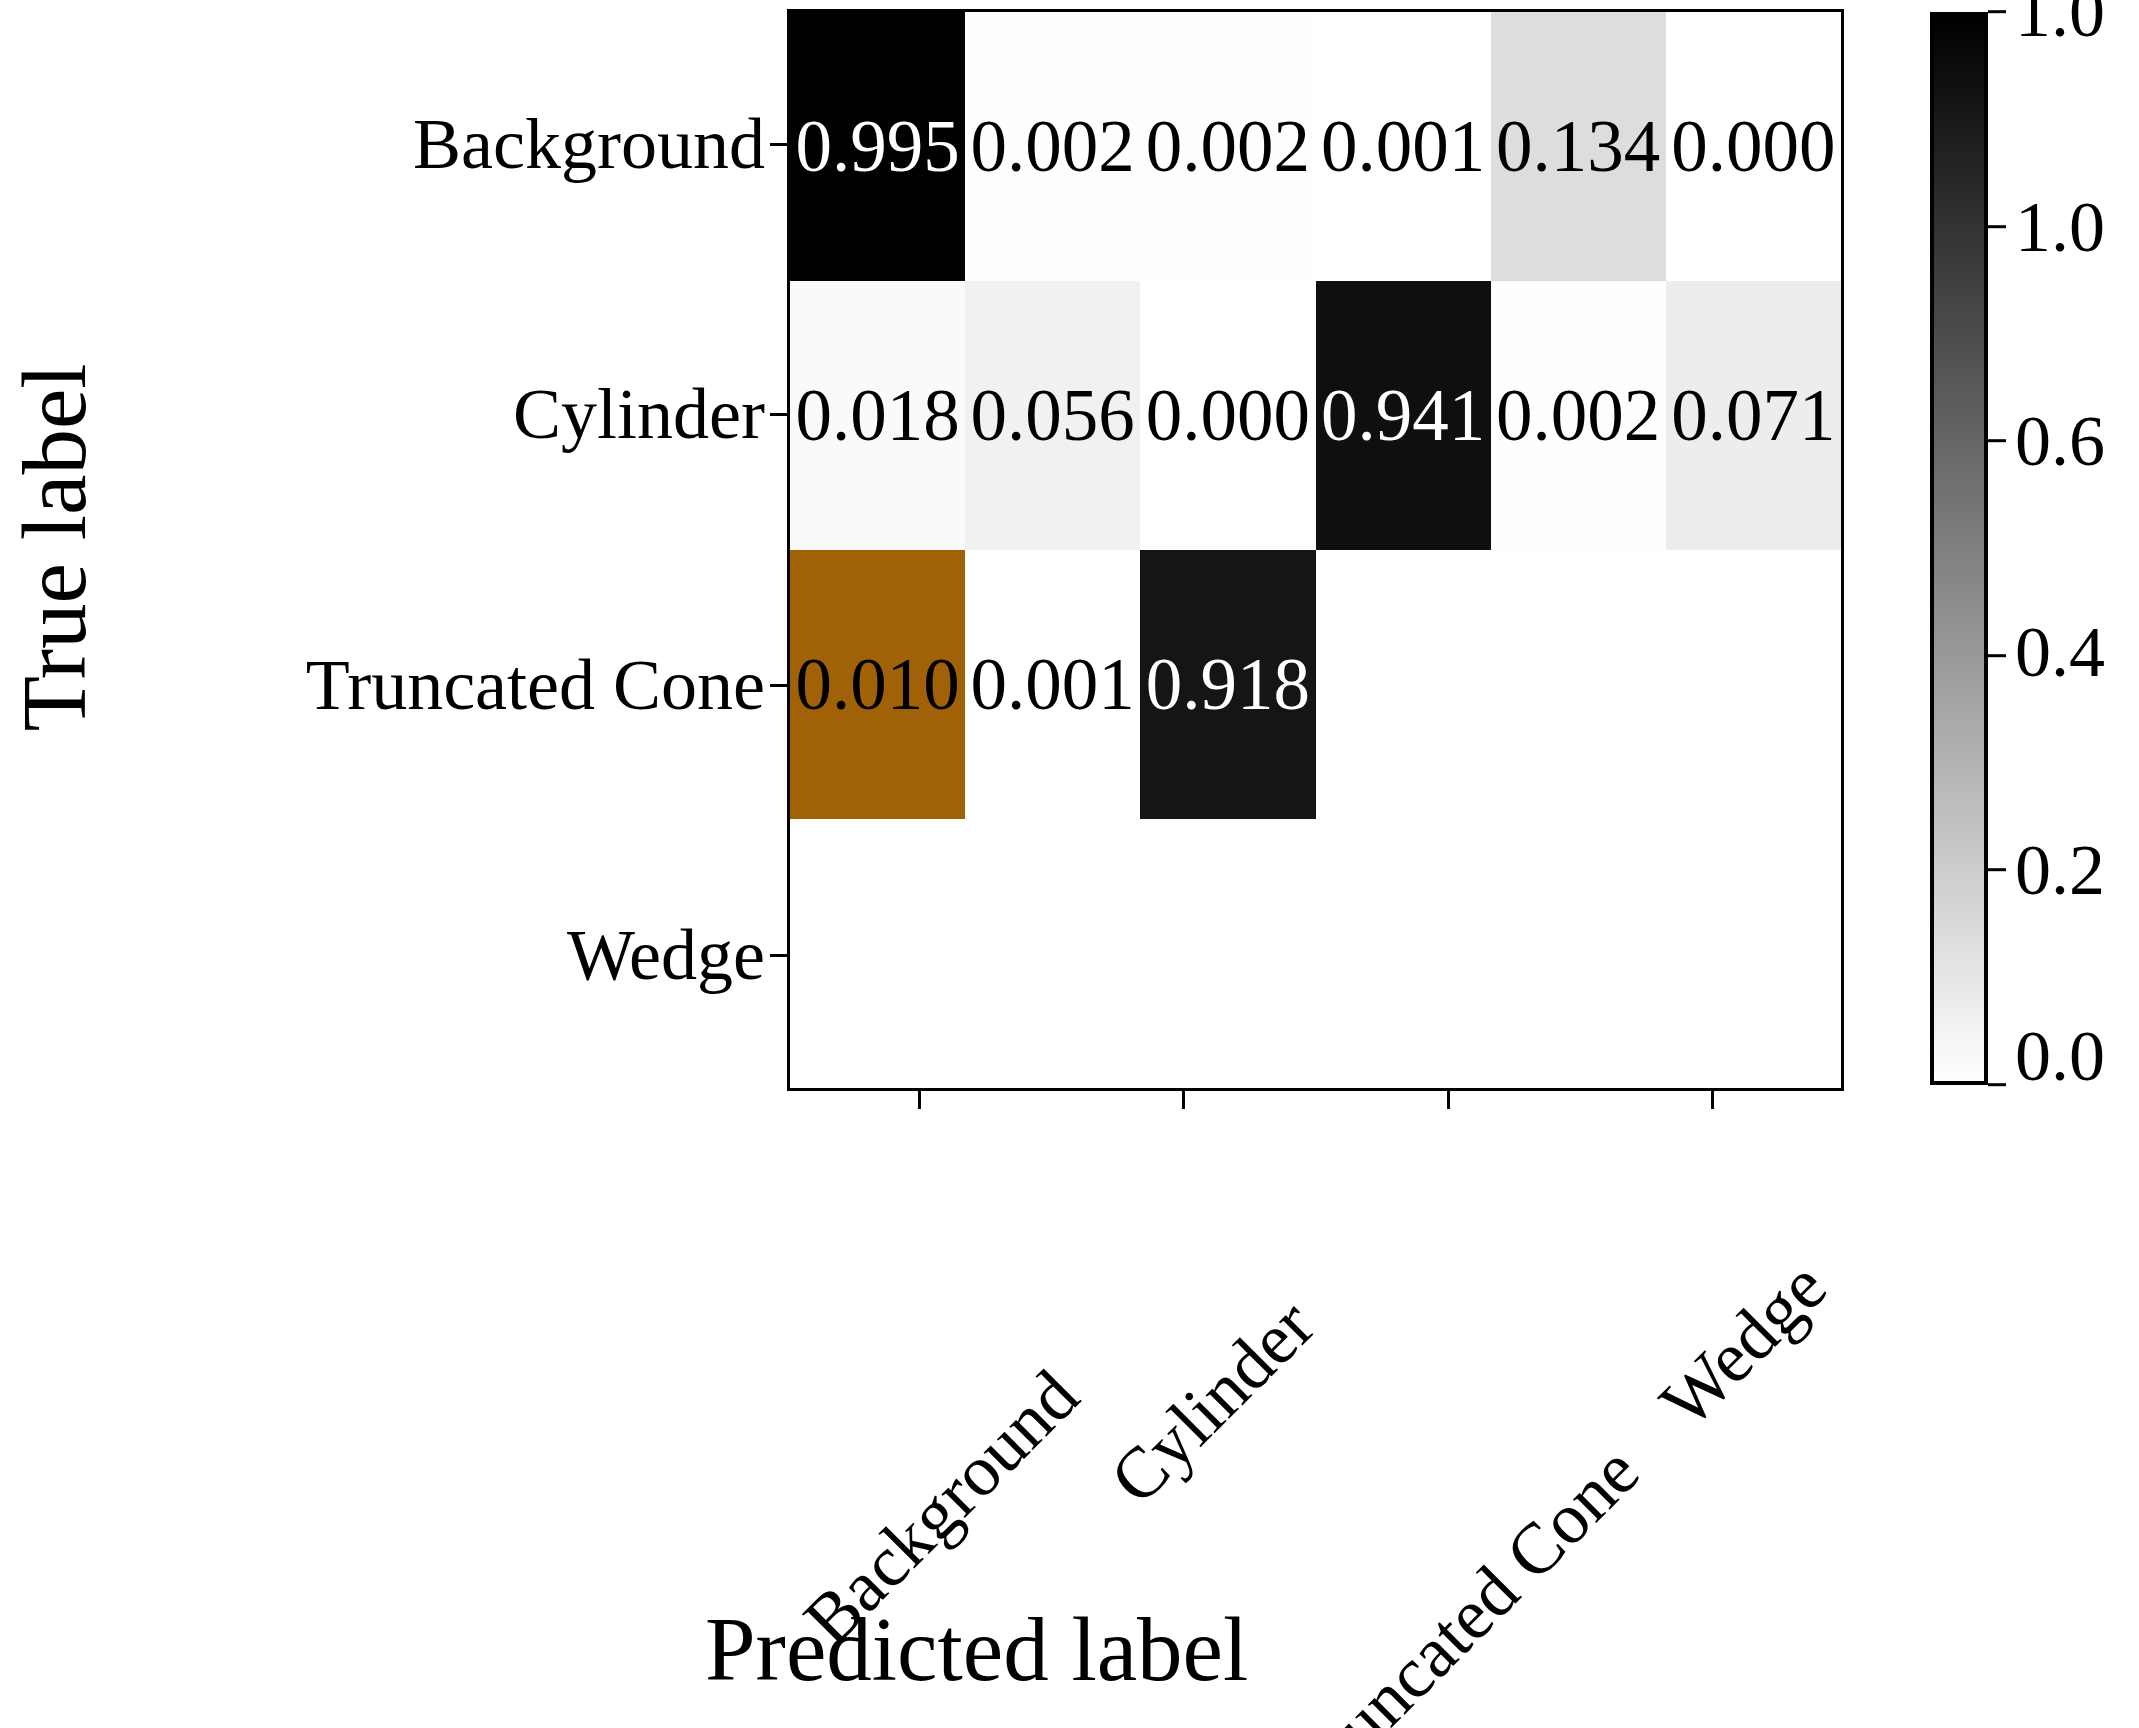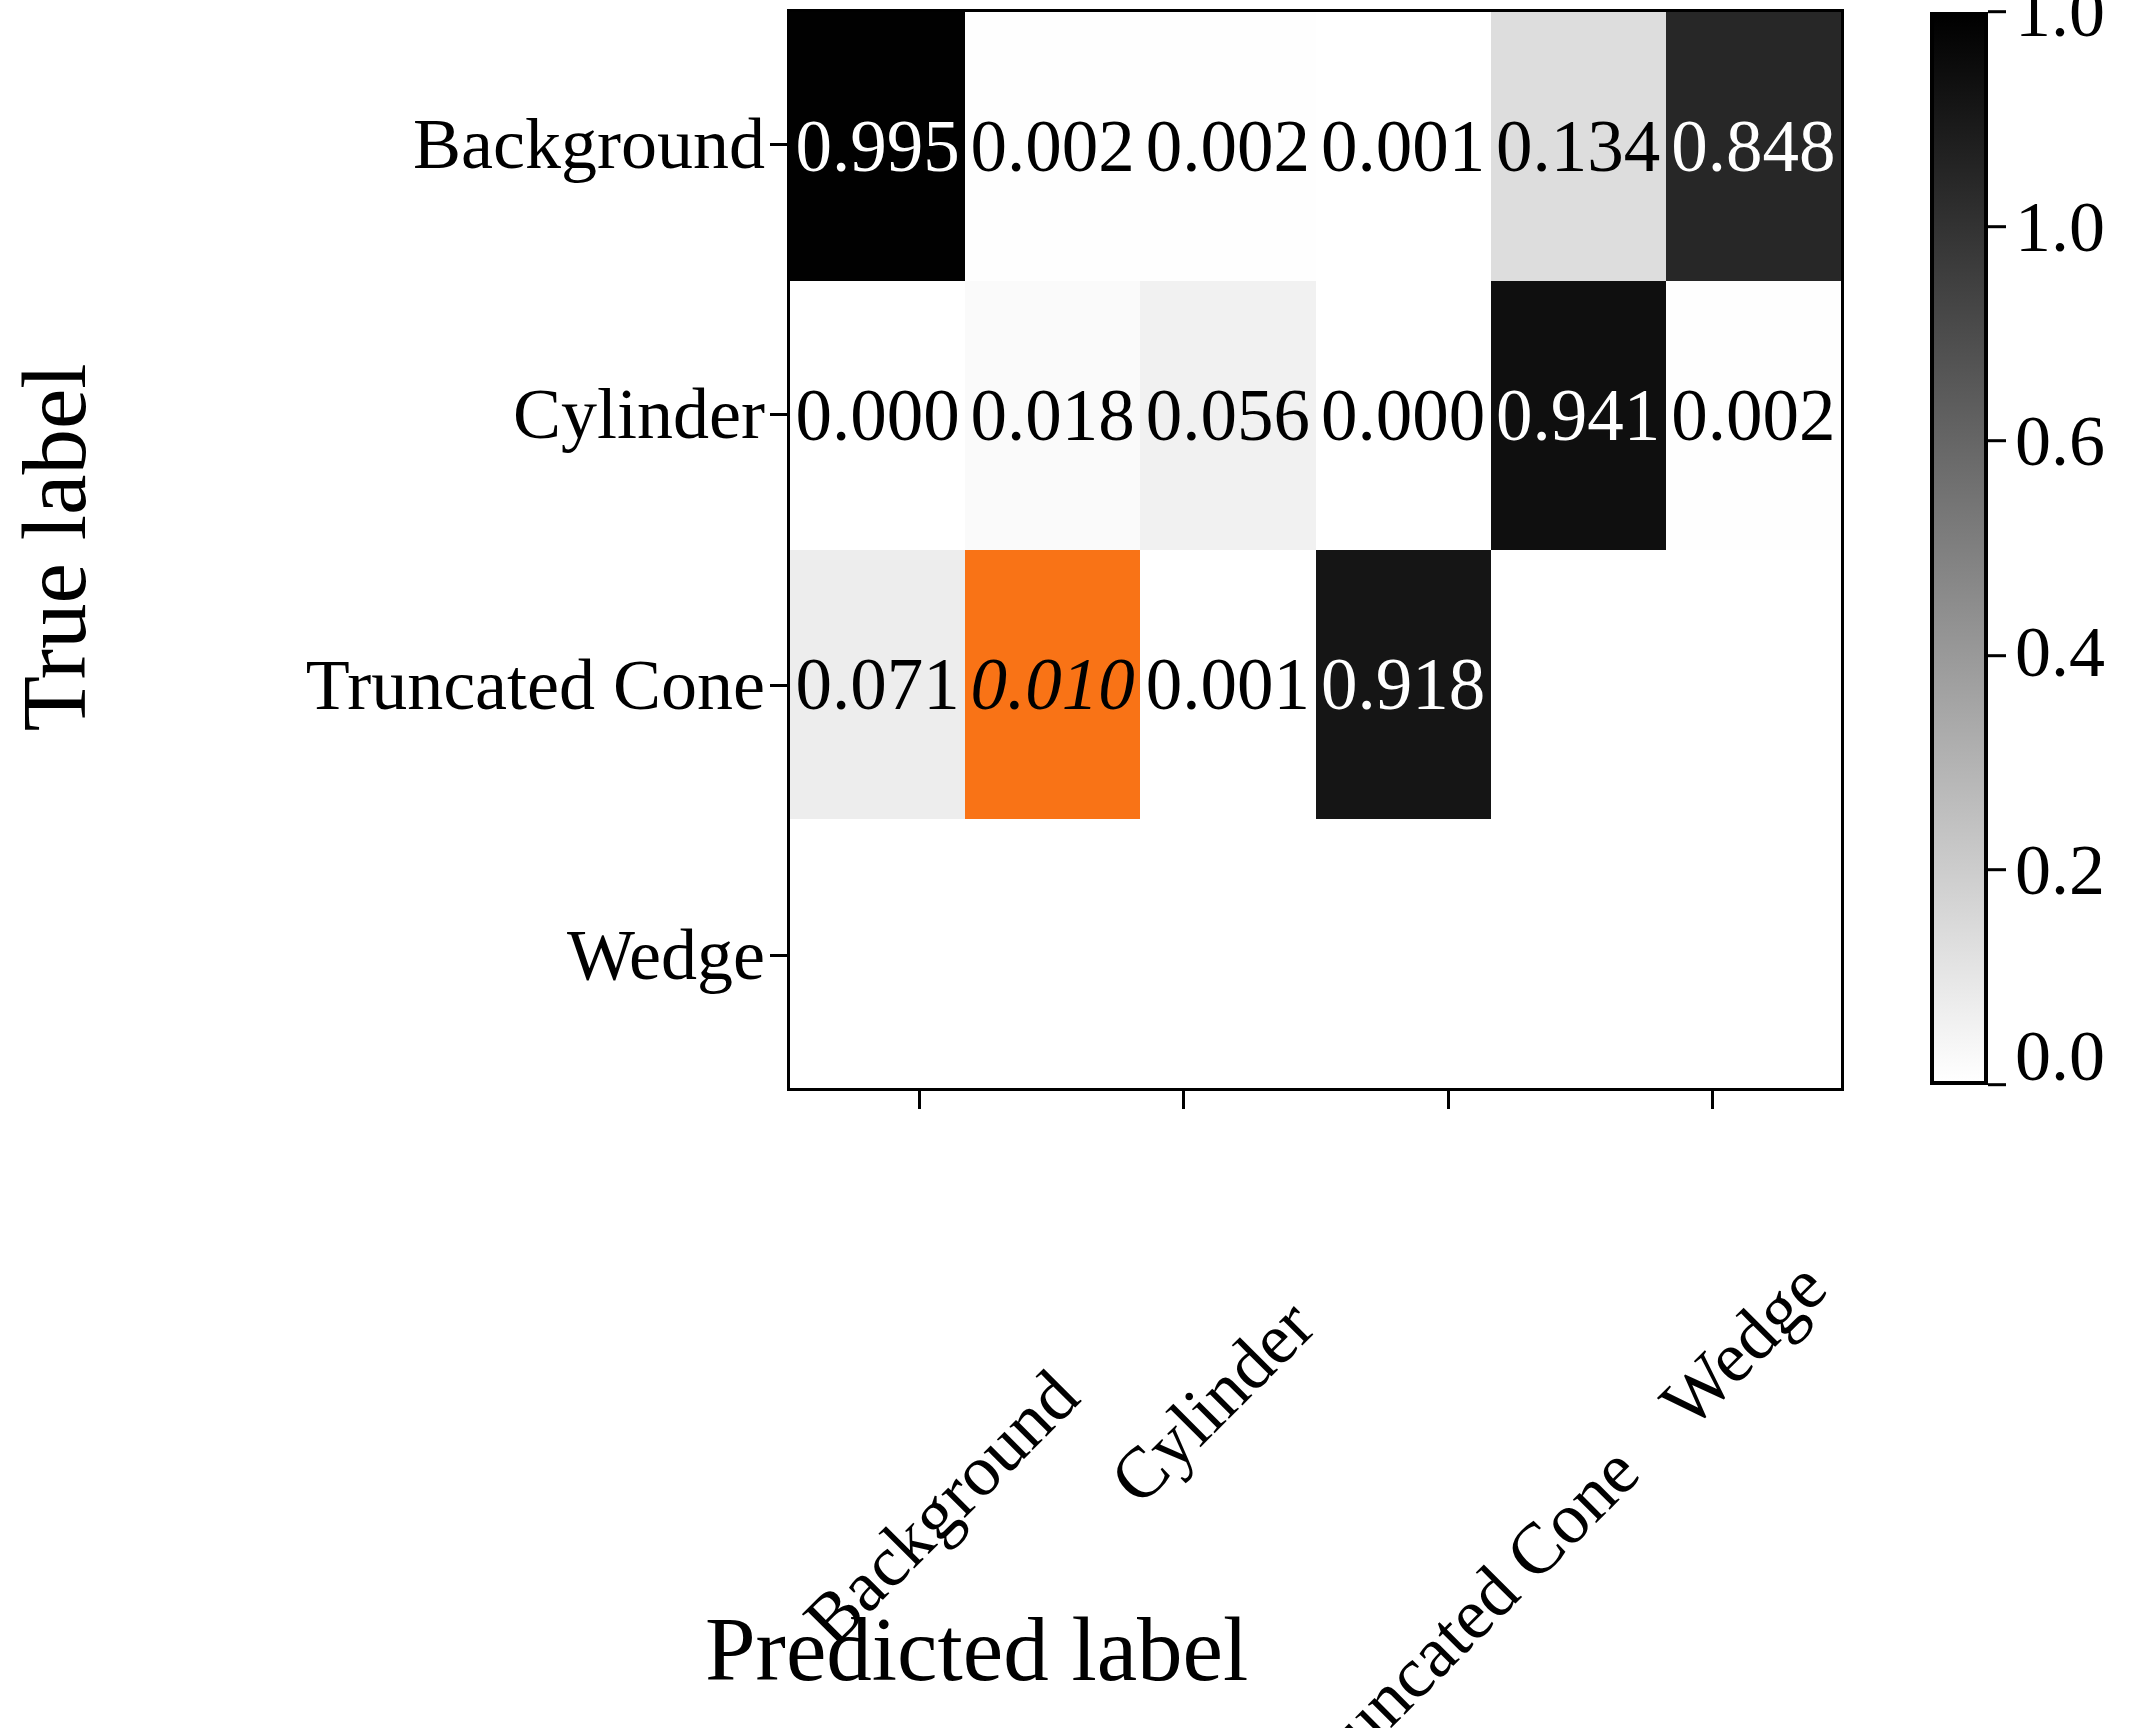--- a/index.html
+++ b/index.html
@@ -212,23 +212,20 @@
       </div>
       <div class="cell" style="background: rgb(254, 254, 254);">
         <span style="color: rgb(0, 0, 0);">0.002</span>
       </div>
       <div class="cell" style="background: rgb(255, 255, 255);">
         <span style="color: rgb(0, 0, 0);">0.001</span>
       </div>
       <div class="cell" style="background: rgb(221, 221, 221);">
         <span style="color: rgb(0, 0, 0);">0.134</span>
       </div>
-      <div class="cell" style="background: rgb(39, 39, 39);">
-        <span style="color: rgb(255, 255, 255);">0.848</span>
-      </div>
       <div class="cell" style="background: rgb(255, 255, 255);">
         <span style="color: rgb(0, 0, 0);">0.000</span>
       </div>
       <div class="cell" style="background: rgb(250, 250, 250);">
         <span style="color: rgb(0, 0, 0);">0.018</span>
       </div>
       <div class="cell" style="background: rgb(241, 241, 241);">
         <span style="color: rgb(0, 0, 0);">0.056</span>
       </div>
       <div class="cell" style="background: rgb(255, 255, 255);">
@@ -236,21 +233,21 @@
       </div>
       <div class="cell" style="background: rgb(15, 15, 15);">
         <span style="color: rgb(255, 255, 255);">0.941</span>
       </div>
       <div class="cell" style="background: rgb(254, 254, 254);">
         <span style="color: rgb(0, 0, 0);">0.002</span>
       </div>
       <div class="cell" style="background: rgb(237, 237, 237);">
         <span style="color: rgb(0, 0, 0);">0.071</span>
       </div>
-      <div class="cell" style="background: #f97316; font-style: italic;">
+      <div class="cell" style="background: #a16207;">
         <span style="color: rgb(0, 0, 0);">0.010</span>
       </div>
       <div class="cell" style="background: rgb(255, 255, 255);">
         <span style="color: rgb(0, 0, 0);">0.001</span>
       </div>
       <div class="cell" style="background: rgb(21, 21, 21);">
         <span style="color: rgb(255, 255, 255);">0.918</span>
       </div>
     </div>
 

